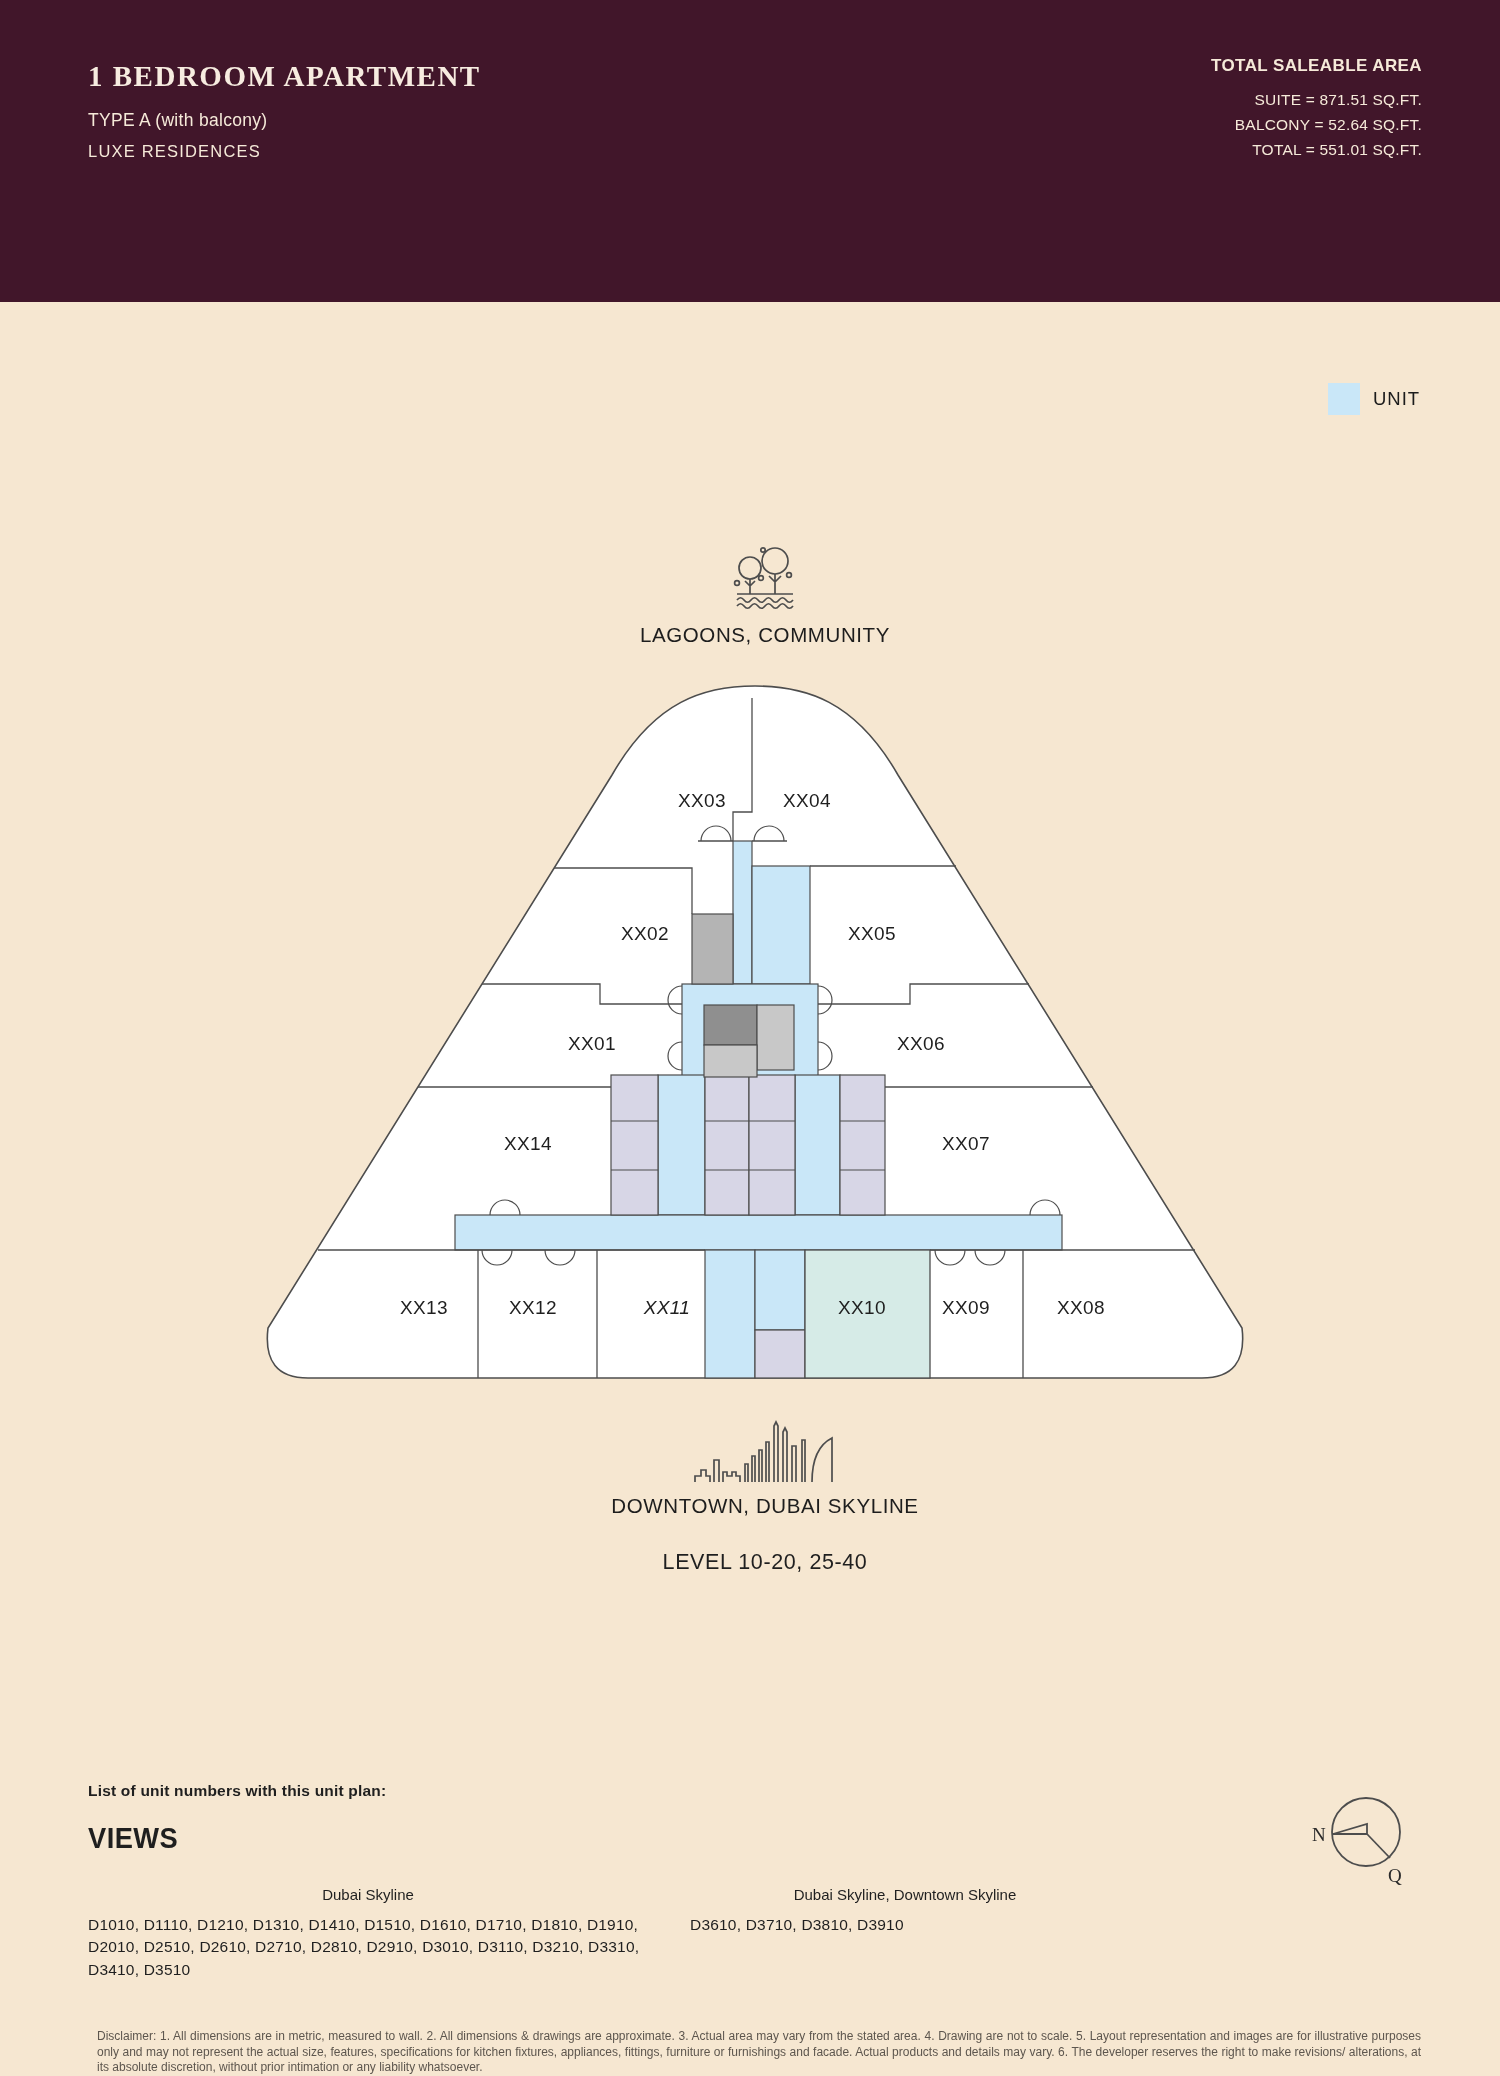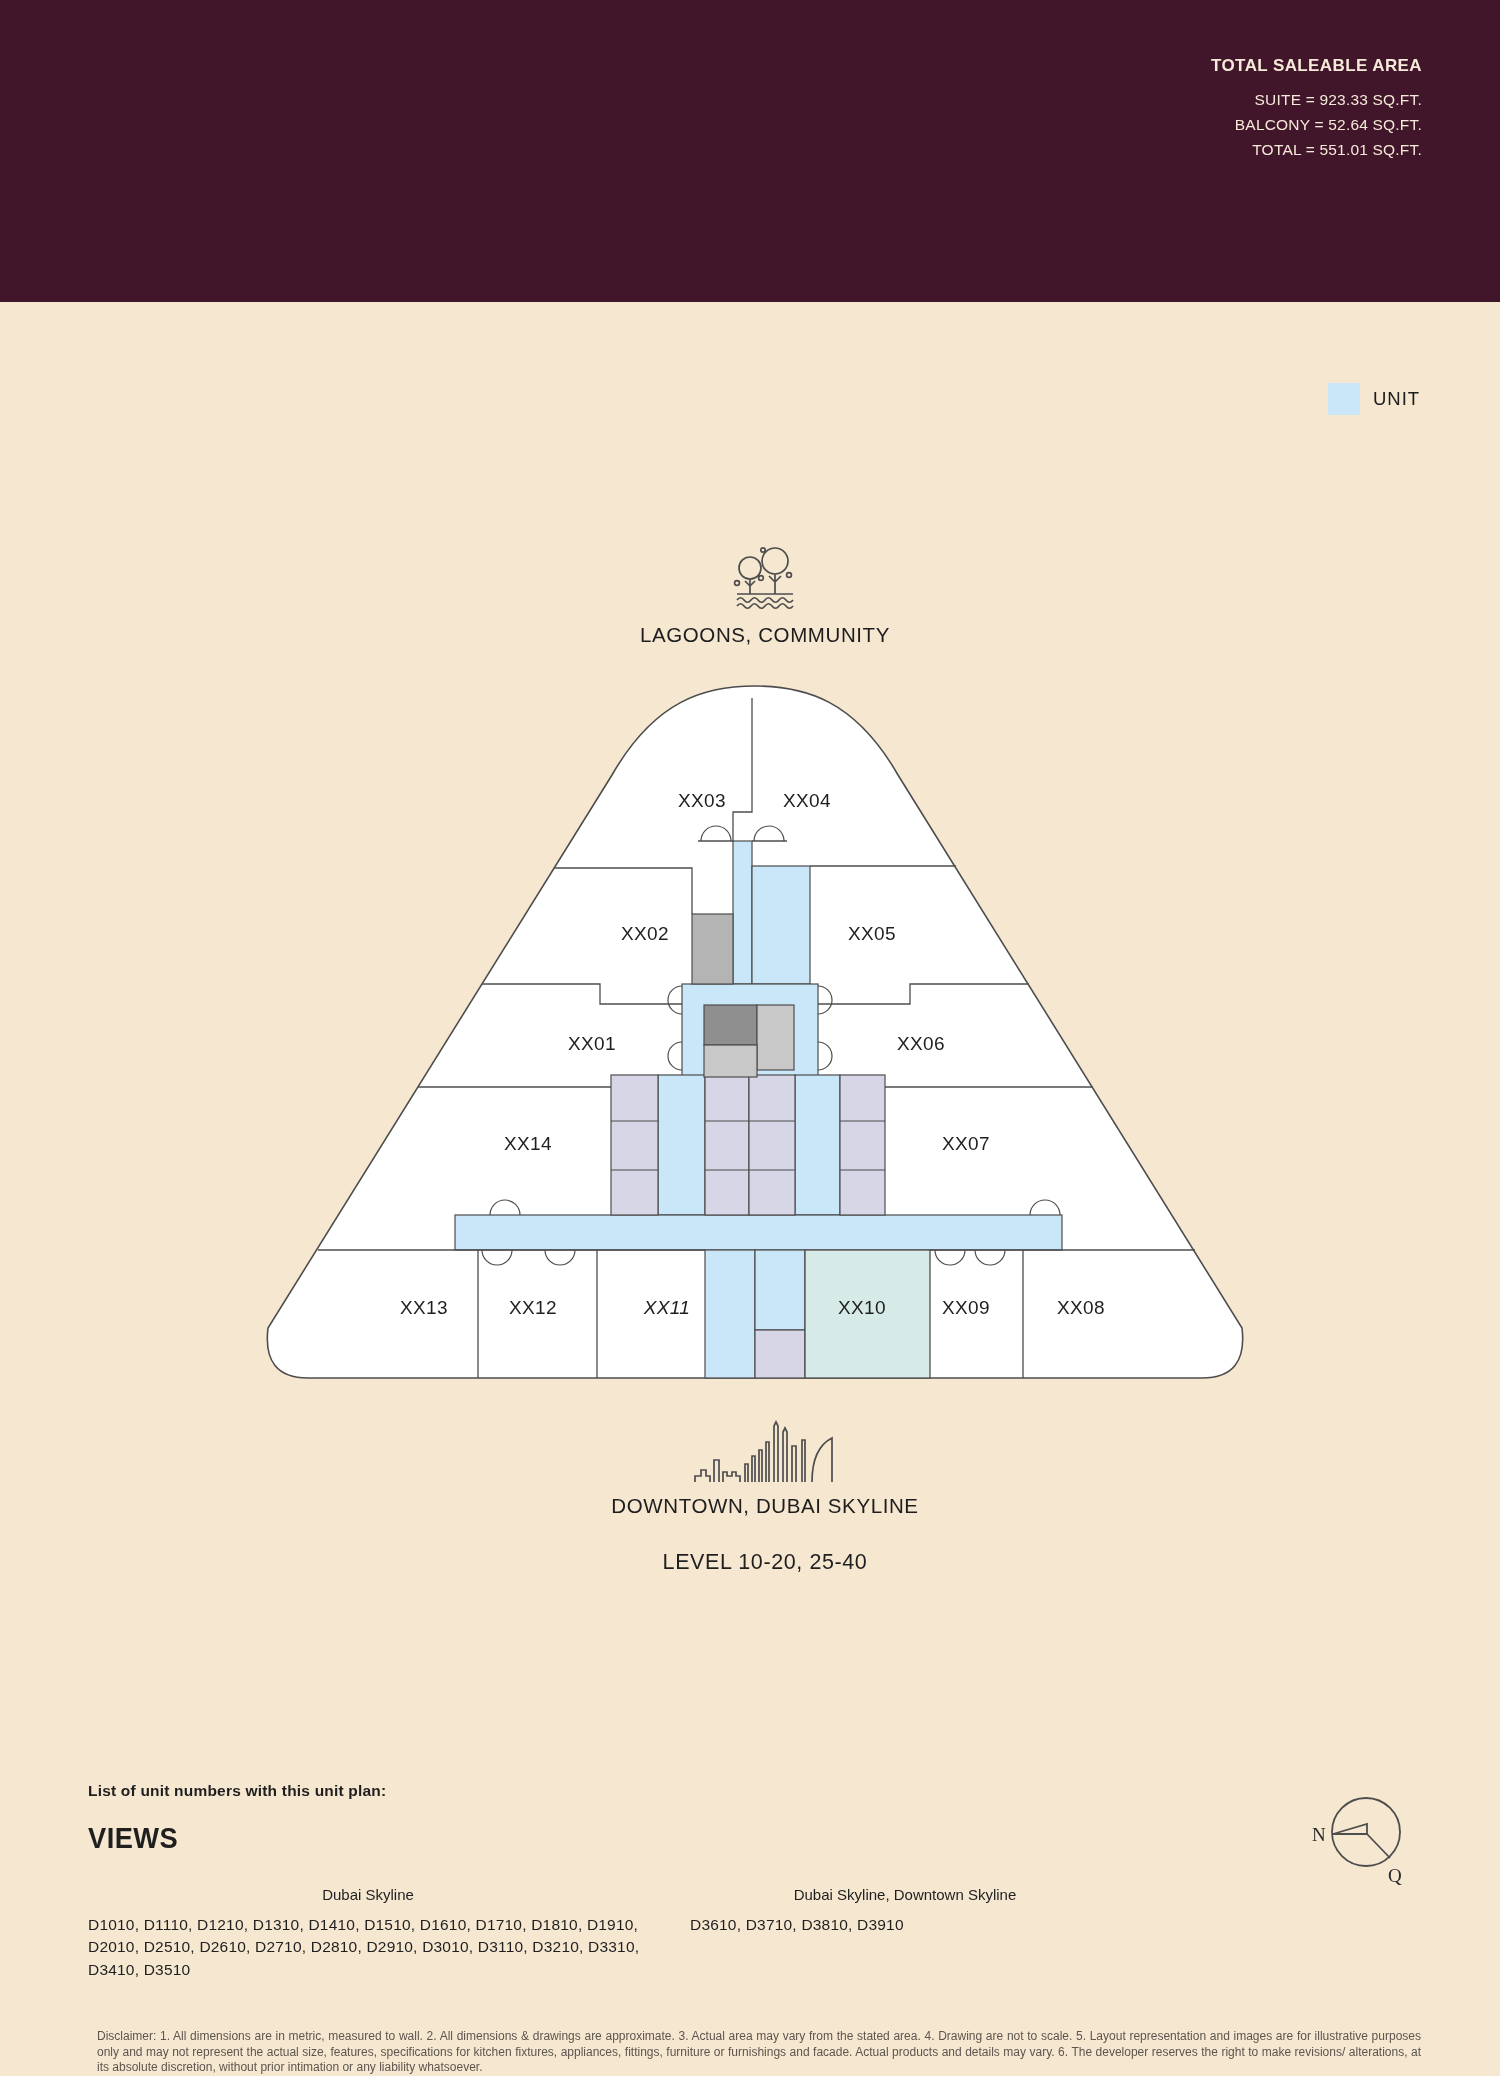--- a/index.html
+++ b/index.html
@@ -51,23 +51,28 @@
   .disclaimer{position:absolute;left:88px;top:2020px;width:1324px;margin:9px;
     font-size:12px;line-height:1.3;color:#5d564e;text-align:justify;}
   svg .stroke{stroke:#4d4d4d;fill:none;}
 </style>
 </head>
 <body>
 
 <div class="page">
 
   <header class="topbar">
+    <div class="topbar-left">
+      <h1 class="doc-title">1 BEDROOM APARTMENT</h1>
+      <div class="doc-type">TYPE A (with balcony)</div>
+      <div class="doc-brand">LUXE RESIDENCES</div>
+    </div>
     <div class="area-block">
       <div class="area-heading">TOTAL SALEABLE AREA</div>
-      <div class="area-line">SUITE = 923.33 SQ.FT.</div>
+      <div class="area-line">SUITE = 871.51 SQ.FT.</div>
       <div class="area-line">BALCONY = 52.64 SQ.FT.</div>
       <div class="area-line">TOTAL = 551.01 SQ.FT.</div>
     </div>
   </header>
 
   <div class="legend">
     <span class="legend-swatch"></span>
     <span class="legend-label">UNIT</span>
   </div>
 

